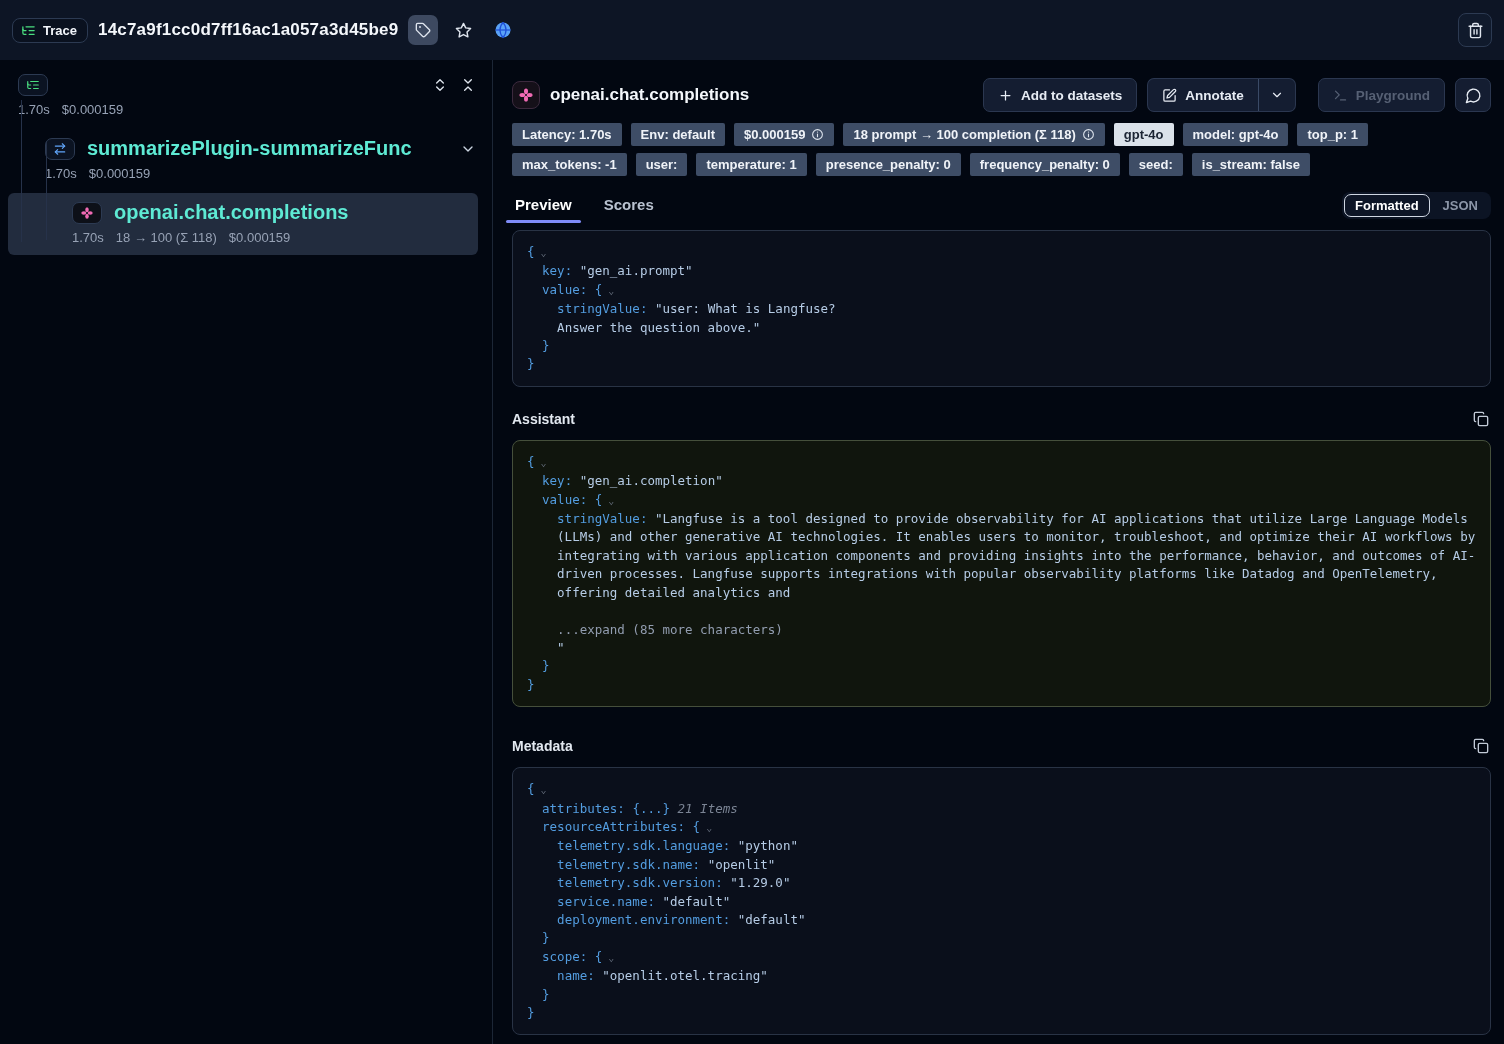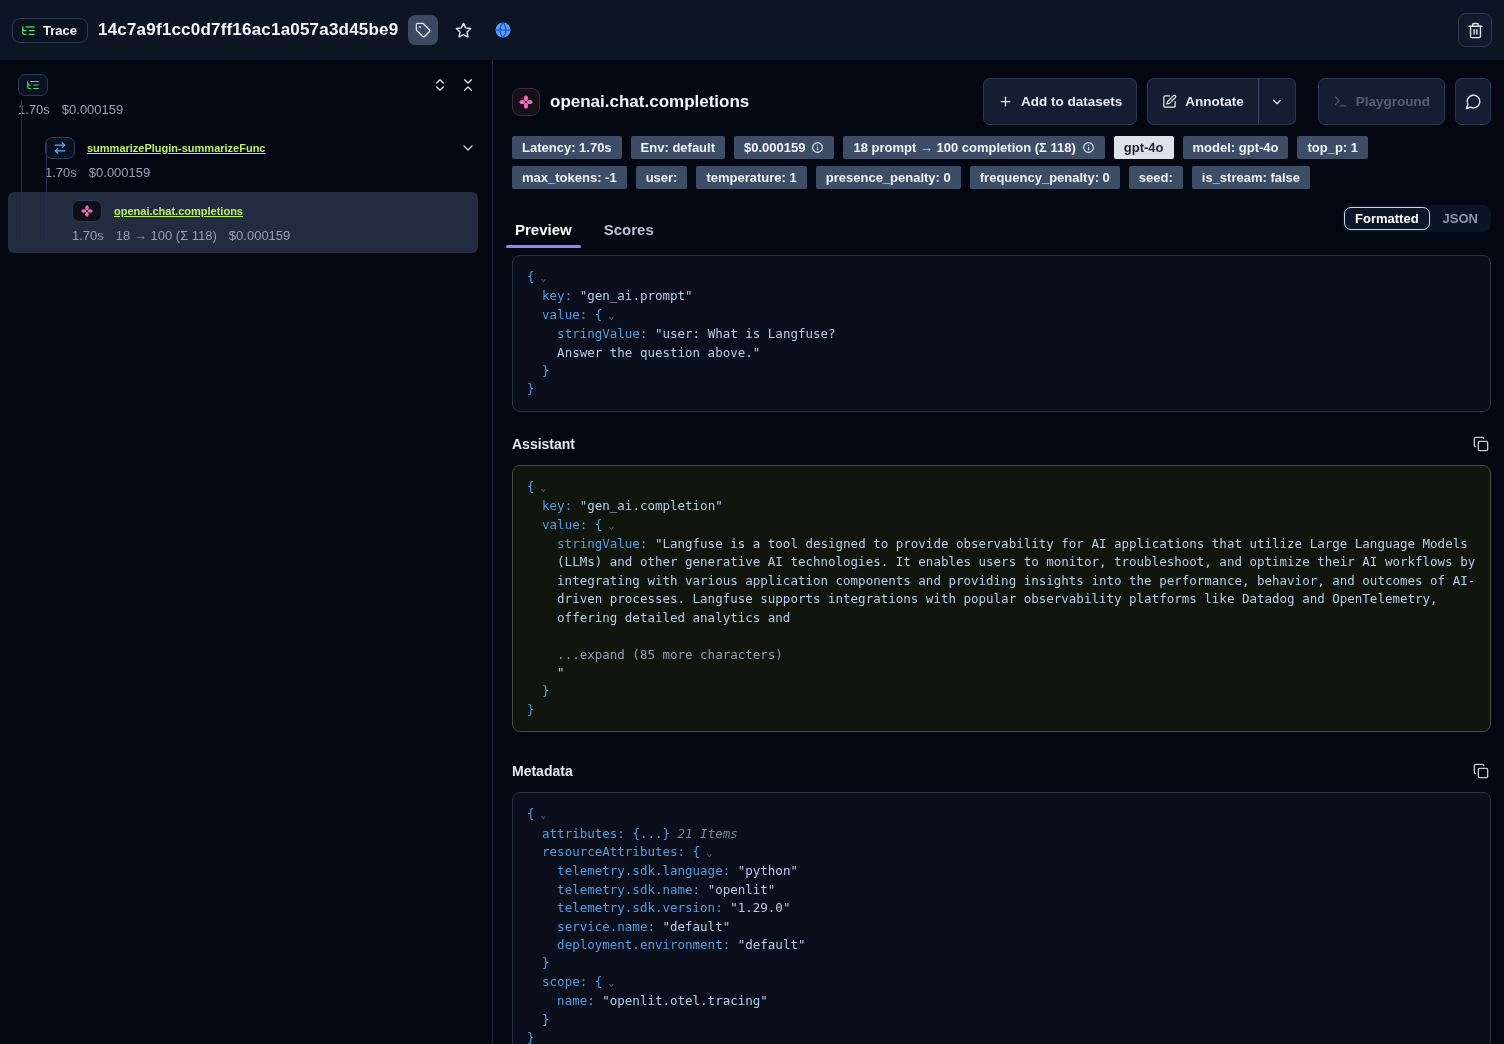--- a/index.html
+++ b/index.html
@@ -65,36 +65,36 @@
     background:#0b1322; display:flex; align-items:center; justify-content:center; cursor:pointer;
   }
   .node-badge.root { color:#4ade80; }
   .node-badge.span { color:#60a5fa; }
   .node-badge.gen  { color:#f06ab4; background:#0d1018; }
   .t-root-icons { display:flex; gap:12px; color:#dfe5ee; }
   .t-root-icons span { cursor:pointer; }
   .t-metrics { display:flex; gap:12px; margin:6px 16px 0 18px; font-size:13px; color:#97a2b5; }
   .t-span-row { display:flex; align-items:center; gap:12px; margin:20px 16px 0 45px; }
   .t-span-row .chev { margin-left:auto; color:#cbd5e1; cursor:pointer; }
-  .t-name { font-size:11px; font-weight:600; color:#bef264;text-decoration:underline; }
+  .t-name { font-size:20px; font-weight:600; color:#5eead4; }
   .t-span-metrics { margin:6px 16px 0 45px; }
   .t-gen-row { margin:12px 14px 0 8px; background:#222c3e; border-radius:6px; padding:8px 0 10px 0; cursor:pointer; }
   .t-gen-name { display:flex; align-items:center; gap:12px; margin-left:64px; }
   .t-gen-metrics { margin:6px 0 0 64px; }
 
   
   .main-header { display:flex; align-items:center; gap:10px; }
   .title-badge {
     width:28px; height:28px; border:1px solid #3c2a3e; border-radius:8px; background:#151019;
     color:#f06ab4; display:flex; align-items:center; justify-content:center;
   }
   .page-title { font-size:17px; font-weight:700; color:#f4f7fb; }
   .actions { margin-left:auto; display:flex; align-items:center; gap:10px; }
   .btn {
-    height:47px; display:flex; align-items:center; gap:8px; padding:0 14px;
+    height:34px; display:flex; align-items:center; gap:8px; padding:0 14px;
     border:1px solid #2b3750; border-radius:7px; background:#141d31;
     color:#e7ecf4; font-size:13.5px; font-weight:600; cursor:pointer;
     font-family:"Liberation Sans", sans-serif;
   }
   .split { display:flex; }
   .split .btn.left { border-radius:7px 0 0 7px; border-right:1px solid #3a4burst; border-right:1px solid #3a4a66; }
   .split .btn.right { border-radius:0 7px 7px 0; border-left:none; padding:0 11px; }
   .btn.disabled { color:#566074; cursor:default; margin-left:12px; }
   .btn.icon-only { width:36px; padding:0; justify-content:center; }
 
@@ -111,21 +111,21 @@
   .badge .info-i { color:#dfe5ee; display:flex; cursor:pointer; }
 
   
   .tabs-row { display:flex; align-items:flex-end; margin-top:16px; }
   .tab { position:relative; font-size:15px; font-weight:600; color:#b9c2d0; padding:0 3px 10px 3px; margin-right:26px; cursor:pointer; }
   .tab.active { color:#ffffff; }
   .tab.active::after {
     content:""; position:absolute; left:-6px; right:-6px; bottom:0; height:3.5px;
     background:#7f8bf7; border-radius:2px;
   }
-  .fmt-toggle { margin-left:auto; display:flex; align-items:center; gap:2px; background:#0c1424; border-radius:8px; padding:2px; margin-bottom:16px; }
+  .fmt-toggle { margin-left:auto; display:flex; align-items:center; gap:2px; background:#0c1424; border-radius:8px; padding:2px; margin-bottom:4px; }
   .fmt-opt { font-size:13px; font-weight:700; padding:3px 10px; border-radius:7px; color:#8b95a7; cursor:pointer; border:1px solid transparent; }
   .fmt-opt.active { color:#ffffff; border-color:#cfd6e2; background:#0d1526; }
 
   
   .code-card {
     border:1px solid #293345; border-radius:8px; background:#0a0f1b;
     padding:12px 14px; font-family:"DejaVu Sans Mono", monospace;
     font-size:12.5px; line-height:18.4px; color:#b6cce6;
   }
   .code-card.green { background:#10150d; border-color:#454f3b; }

